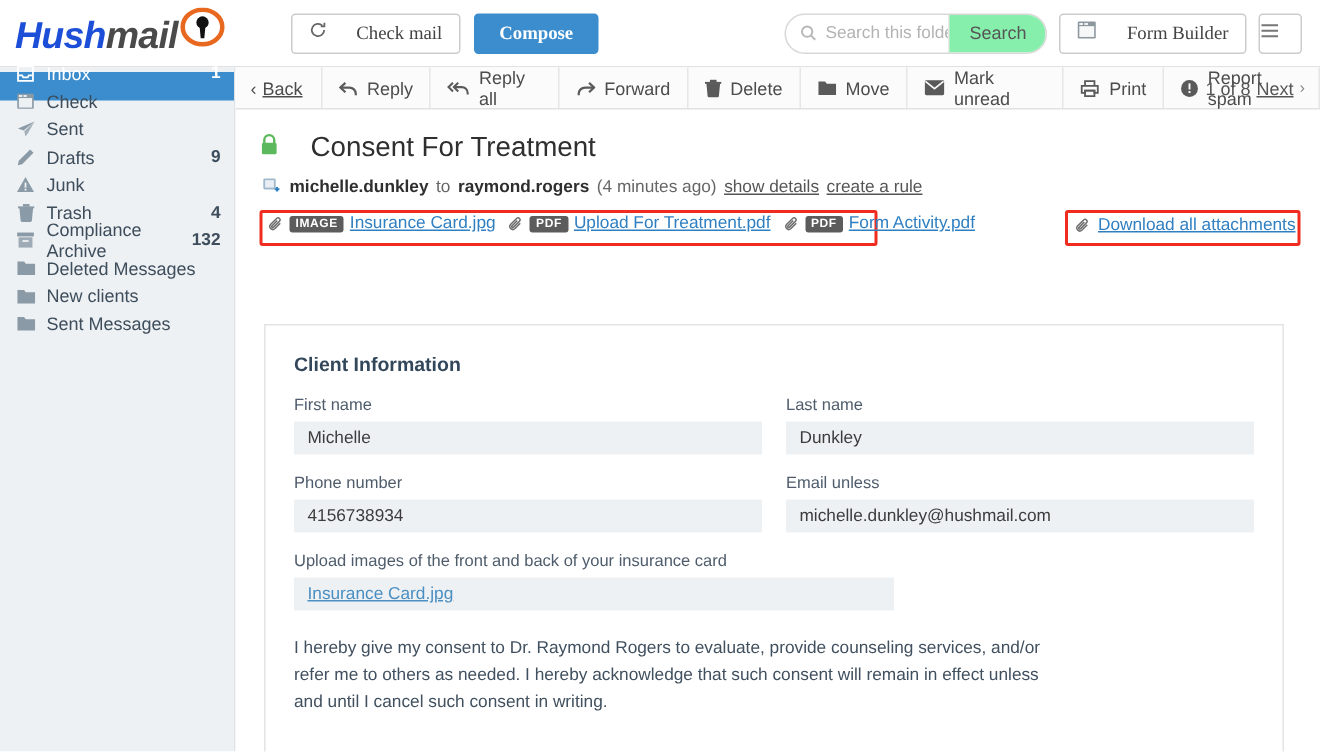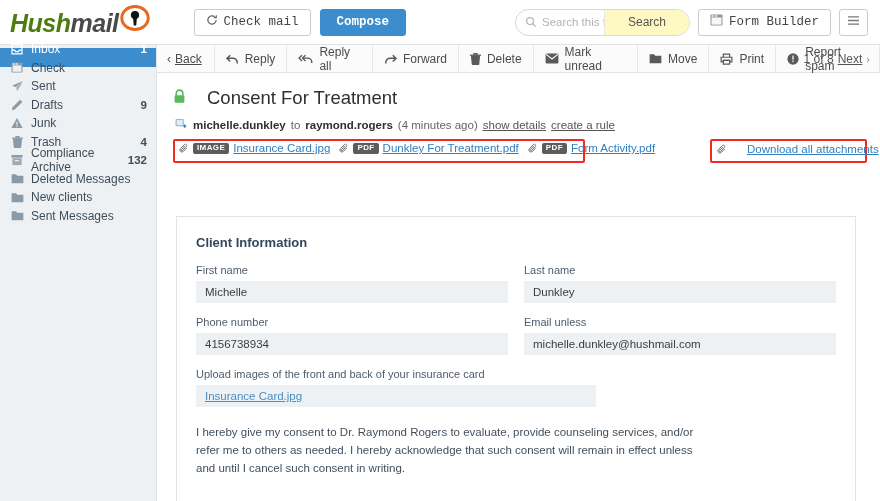--- a/index.html
+++ b/index.html
@@ -15,52 +15,52 @@
   .topbar {
     height: 45px; width: 880px;
     background: #ffffff;
     border-bottom: 1px solid #e2e2e2;
     display: flex; align-items: center;
     padding: 0 12px 0 10px;
     position: relative;
   }
   .logo { display: flex; align-items: baseline; font-size: 25px; font-weight: bold;
           letter-spacing: -0.5px; font-style: italic; }
-  .logo .hush { color: #4d7c0f; }
+  .logo .hush { color: #1d4ed8; }
   .logo .mail { color: #4a4a4a; }
   .logo-mark { position: relative; width: 30px; height: 26px; margin-left: 1px; }
   .logo-mark svg { position: absolute; top: -1px; left: 0; }
 
   .btn {
     height: 27px; border: 1px solid #ccc; background: #fff; border-radius: 3px;
     font-size: 12.5px; color: #444; display: inline-flex; align-items: center;
-    justify-content: center; gap: 6px; padding: 0 11px; cursor: pointer;
-    font-family: Liberation Mono, monospace;
+    gap: 20px; padding: 0 11px; cursor: pointer;
+    font-family: Liberation Serif, serif;
   }
   .btn-compose {
     background: #3c8dcd; border-color: #3c8dcd; color: #fff; font-weight: bold;
     padding: 0 16px;
   }
   #check-mail-btn { margin-left: 44px; }
   #compose-btn { margin-left: 9px; }
 
   .topbar-right { position: absolute; right: 12px; display: flex; align-items: center; gap: 8px; }
   .searchwrap {
     display: flex; align-items: center; height: 27px; width: 175px;
     border: 1px solid #d8d8d8; border-radius: 14px; overflow: hidden; background: #fff;
   }
   .searchwrap .s-icon { padding: 0 5px 0 9px; color: #b7b7b7; display: flex; }
   .searchwrap input {
     border: 0; outline: 0; flex: 1; font-size: 11.5px; color: #555;
     font-family: "Liberation Sans", sans-serif; background: transparent; min-width: 0;
   }
   .searchwrap input::placeholder { color: #b3b3b3; }
   .search-go {
-    background: #fef9c3; height: 100%; display: flex; align-items: center;
-    padding: 0 23px; font-size: 12px; color: #555; cursor: pointer; border-left: 1px solid #e8e8e8;
+    background: #86efac; height: 100%; display: flex; align-items: center;
+    padding: 0 13px; font-size: 12px; color: #555; cursor: pointer; border-left: 1px solid #e8e8e8;
   }
   .btn-hamburger { width: 29px; padding: 0; }
 
   
   .sidebar {
     position: absolute; top: 45px; left: 0; width: 157px; height: 456px;
     background: #eef1f3; border-right: 1px solid #dfe3e6; padding-top: 3px;
   }
   .folder {
     display: flex; align-items: center; height: 18.5px; padding: 0 9px 16px 10px;
@@ -115,21 +115,21 @@
     font-size: 11.5px;
   }
   .att { display: flex; align-items: center; gap: 4px; }
   .att + .att { margin-left: 4px; }
   .badge {
     background: #5c5c5c; color: #fff; font-size: 8px; font-weight: bold;
     letter-spacing: .4px; padding: 1.5px 4px; border-radius: 2px; line-height: 1;
   }
   .att a, .dl a { color: #2f7fc1; text-decoration: underline; cursor: pointer; font-size: 11.5px; }
   .clip { color: #6d6d6d; display: flex; }
-  .dl { position: absolute; left: 560px; top: 4px; display: flex; align-items: center; gap: 20px; }
+  .dl { position: absolute; left: 560px; top: 4px; display: flex; align-items: center; gap: 5px; }
 
   
   .card {
     position: absolute; left: 19px; top: 171px; width: 680px; height: 300px;
     background: #fff; border: 1px solid #e4e4e4; border-bottom: none;
     padding: 18px 19px 0 19px; overflow: hidden;
   }
   .card-title { font-size: 13px; font-weight: bold; color: #33475b; margin-bottom: 14px; }
   .row2 { display: flex; gap: 16px; margin-bottom: 13px; }
   .field { flex: 1; }
@@ -355,34 +355,34 @@
               <svg width="11" height="12" viewBox="0 0 12 13">
                 <path d="M1 2.6h10l-0.9 9.6a1 1 0 0 1-1 .8H2.9a1 1 0 0 1-1-.8L1 2.6z" fill="currentColor"></path>
                 <rect x="3.6" y="0" width="4.8" height="1.9" fill="currentColor"></rect>
                 <rect x="0" y="1.7" width="12" height="1.4" fill="currentColor"></rect>
               </svg>
             </span>
             <span>Delete</span>
           </div>
           <div class="tb-item">
             <span class="t-icon">
+              <svg width="13" height="11" viewBox="0 0 14 12">
+                <path d="M0.6 1.4h4.8l1.3 1.6h6.7v8.2H0.6V1.4z" fill="currentColor"></path>
+              </svg>
+            </span>
+            <span>Move</span>
+          </div>
+          <div class="tb-item">
+            <span class="t-icon">
               <svg width="14" height="11" viewBox="0 0 15 12">
                 <rect x="0.5" y="0.6" width="14" height="10.8" rx="1" fill="currentColor"></rect>
                 <path d="M0.9 1.3 7.5 6.6l6.6-5.3" fill="none" stroke="#fbfbfb" stroke-width="1.2"></path>
               </svg>
             </span>
             <span>Mark unread</span>
-          </div>
-          <div class="tb-item">
-            <span class="t-icon">
-              <svg width="13" height="11" viewBox="0 0 14 12">
-                <path d="M0.6 1.4h4.8l1.3 1.6h6.7v8.2H0.6V1.4z" fill="currentColor"></path>
-              </svg>
-            </span>
-            <span>Move</span>
           </div>
           <div class="tb-item">
             <span class="t-icon">
               <svg width="13" height="12" viewBox="0 0 14 13" fill="none" stroke="currentColor" stroke-width="1.3">
                 <path d="M3.6 4.6V1.2h6.8v3.4"></path>
                 <path d="M1.2 4.6h11.6v5H10.4V8H3.6v1.6H1.2z"></path>
                 <path d="M3.6 8h6.8v4H3.6z"></path>
               </svg>
             </span>
             <span>Print</span>
@@ -444,21 +444,21 @@
             <span class="badge">IMAGE</span>
             <a>Insurance Card.jpg</a>
           </div>
           <div class="att">
             <span class="clip">
               <svg width="10" height="11" viewBox="0 0 11 12" fill="none" stroke="#6d6d6d" stroke-width="1.1">
                 <path d="M8.6 5.3 4.6 9.3a2.2 2.2 0 0 1-3.1-3.1l4.6-4.6a1.5 1.5 0 0 1 2.1 2.1L3.6 8.3a.8.8 0 0 1-1.1-1.1l3.9-3.9"></path>
               </svg>
             </span>
             <span class="badge">PDF</span>
-            <a>Dunkley For Treatment.pdf</a>
+            <a>Upload For Treatment.pdf</a>
           </div>
           <div class="att">
             <span class="clip">
               <svg width="10" height="11" viewBox="0 0 11 12" fill="none" stroke="#6d6d6d" stroke-width="1.1">
                 <path d="M8.6 5.3 4.6 9.3a2.2 2.2 0 0 1-3.1-3.1l4.6-4.6a1.5 1.5 0 0 1 2.1 2.1L3.6 8.3a.8.8 0 0 1-1.1-1.1l3.9-3.9"></path>
               </svg>
             </span>
             <span class="badge">PDF</span>
             <a>Form Activity.pdf</a>
           </div>

